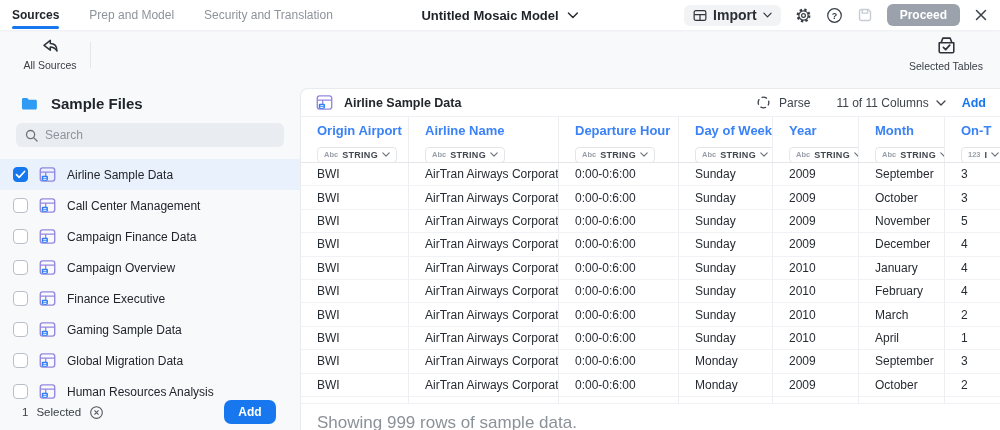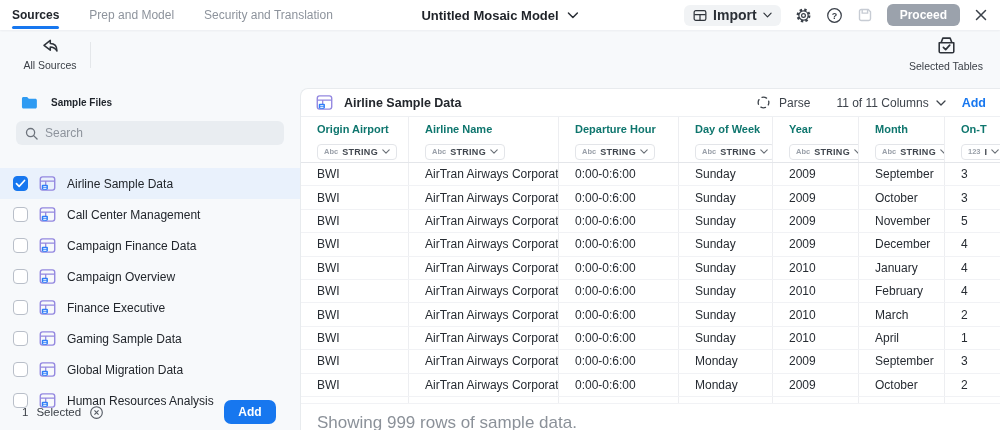--- a/index.html
+++ b/index.html
@@ -29,43 +29,43 @@
   .import-btn{display:flex;align-items:center;gap:6px;background:#f1f3f5;border-radius:6px;height:21px;padding:0 9px;font-size:14px;font-weight:600;color:#2a2f36;cursor:pointer;}
   .icon-btn{display:flex;align-items:center;justify-content:center;cursor:pointer;}
   .proceed-btn{background:var(--proceed);color:#fff;font-size:12px;font-weight:700;border-radius:6px;height:22px;padding:0 13px;display:flex;align-items:center;cursor:pointer;}
   
   .all-sources{position:absolute;left:22px;top:37px;width:56px;text-align:center;cursor:pointer;}
   .all-sources .lbl,.selected-tables .lbl{font-size:10.5px;color:#3b4047;margin-top:2px;white-space:nowrap;}
   .strip-divider{position:absolute;left:90px;top:42px;width:1px;height:26px;background:#e4e7ea;}
   .selected-tables{position:absolute;right:16px;top:33px;width:76px;text-align:center;cursor:pointer;}
   
   .sidebar{position:absolute;left:0;top:85px;width:300px;bottom:0;}
-  .sidebar-header{display:flex;align-items:center;gap:13px;padding:10px 16px 9px 21px;font-size:10px;font-weight:700;color:#1f242b;}
-  .search-box{margin:2px 16px 23px 16px;height:24px;background:#e9edf1;border-radius:6px;display:flex;align-items:center;gap:7px;padding:0 9px;}
+  .sidebar-header{display:flex;align-items:center;gap:13px;padding:10px 16px 9px 21px;font-size:15px;font-weight:700;color:#1f242b;}
+  .search-box{margin:2px 16px 12px 16px;height:24px;background:#e9edf1;border-radius:6px;display:flex;align-items:center;gap:7px;padding:0 9px;}
   .search-box input{border:none;background:transparent;outline:none;font-size:12px;color:#333;width:100%;font-family:"Liberation Sans",sans-serif;}
   .search-box input::placeholder{color:#8d939c;}
   .list-item{height:31px;display:flex;align-items:center;gap:11px;padding-left:13px;font-size:12px;color:#22262c;cursor:pointer;white-space:nowrap;}
   .list-item.selected{background:var(--sel-bg);}
   .checkbox{width:15px;height:15px;border:1px solid #b9bfc9;border-radius:4px;background:#fff;flex:none;display:flex;align-items:center;justify-content:center;}
   .checkbox.checked{background:var(--accent);border-color:var(--accent);}
   .list-item .icon{display:flex;}
   .sidebar-footer{position:absolute;left:0;bottom:0;width:300px;height:32px;display:flex;align-items:center;padding:0 24px 4px 22px;gap:8px;font-size:11.5px;color:#3b4047;}
   .deselect{display:flex;cursor:pointer;}
   .add-btn{margin-left:auto;width:52px;height:24px;background:var(--accent);color:#fff;border-radius:7px;font-size:12px;font-weight:700;display:flex;align-items:center;justify-content:center;cursor:pointer;}
   
   .card{position:absolute;left:300px;top:88px;right:0;bottom:0;background:#fff;border:1px solid #e8ebee;border-right:none;border-bottom:none;border-radius:8px 0 0 0;overflow:hidden;}
   .card-head{height:28px;display:flex;align-items:center;padding:0 14px 0 15px;gap:11px;border-bottom:1px solid #eef0f3;}
   .card-title{font-size:12.5px;font-weight:600;color:#23272d;}
   .head-right{margin-left:auto;display:flex;align-items:center;}
   .parse{display:flex;gap:8px;align-items:center;font-size:12px;color:#3e444c;margin-right:26px;cursor:pointer;}
   .columns-sel{display:flex;gap:7px;align-items:center;font-size:12px;color:#3e444c;margin-right:16px;cursor:pointer;}
   .add-link{color:var(--accent);font-weight:700;font-size:12.5px;cursor:pointer;}
   .header-row{display:flex;width:1074px;height:46px;border-bottom:1px solid #e4e6ea;}
   .hcol{padding:6px 8px 0 16px;border-right:1px solid #edeef1;flex:none;overflow:hidden;}
-  .col-name{font-size:11px;font-weight:700;color:#0f766e;margin-bottom:5px;white-space:nowrap;}
+  .col-name{font-size:13px;font-weight:700;color:#3b82f6;margin-bottom:5px;white-space:nowrap;}
   .chip{display:inline-flex;align-items:center;gap:4px;border:1px solid #e3e5e9;border-radius:4px;padding:2px 6px;white-space:nowrap;cursor:pointer;background:#fff;}
   .chip-glyph{font-size:7.5px;color:#9aa0a9;font-weight:600;}
   .chip-type{font-size:9px;color:#40464e;font-weight:600;letter-spacing:.3px;}
   .chip-chev{display:flex;color:#6a7077;}
   .hcol:nth-child(1),.cell:nth-child(1){width:108px;}
   .hcol:nth-child(2),.cell:nth-child(2){width:150px;}
   .hcol:nth-child(3),.cell:nth-child(3){width:120px;}
   .hcol:nth-child(4),.cell:nth-child(4){width:94px;}
   .hcol:nth-child(5),.cell:nth-child(5){width:86px;}
   .hcol:nth-child(6),.cell:nth-child(6){width:86px;}

